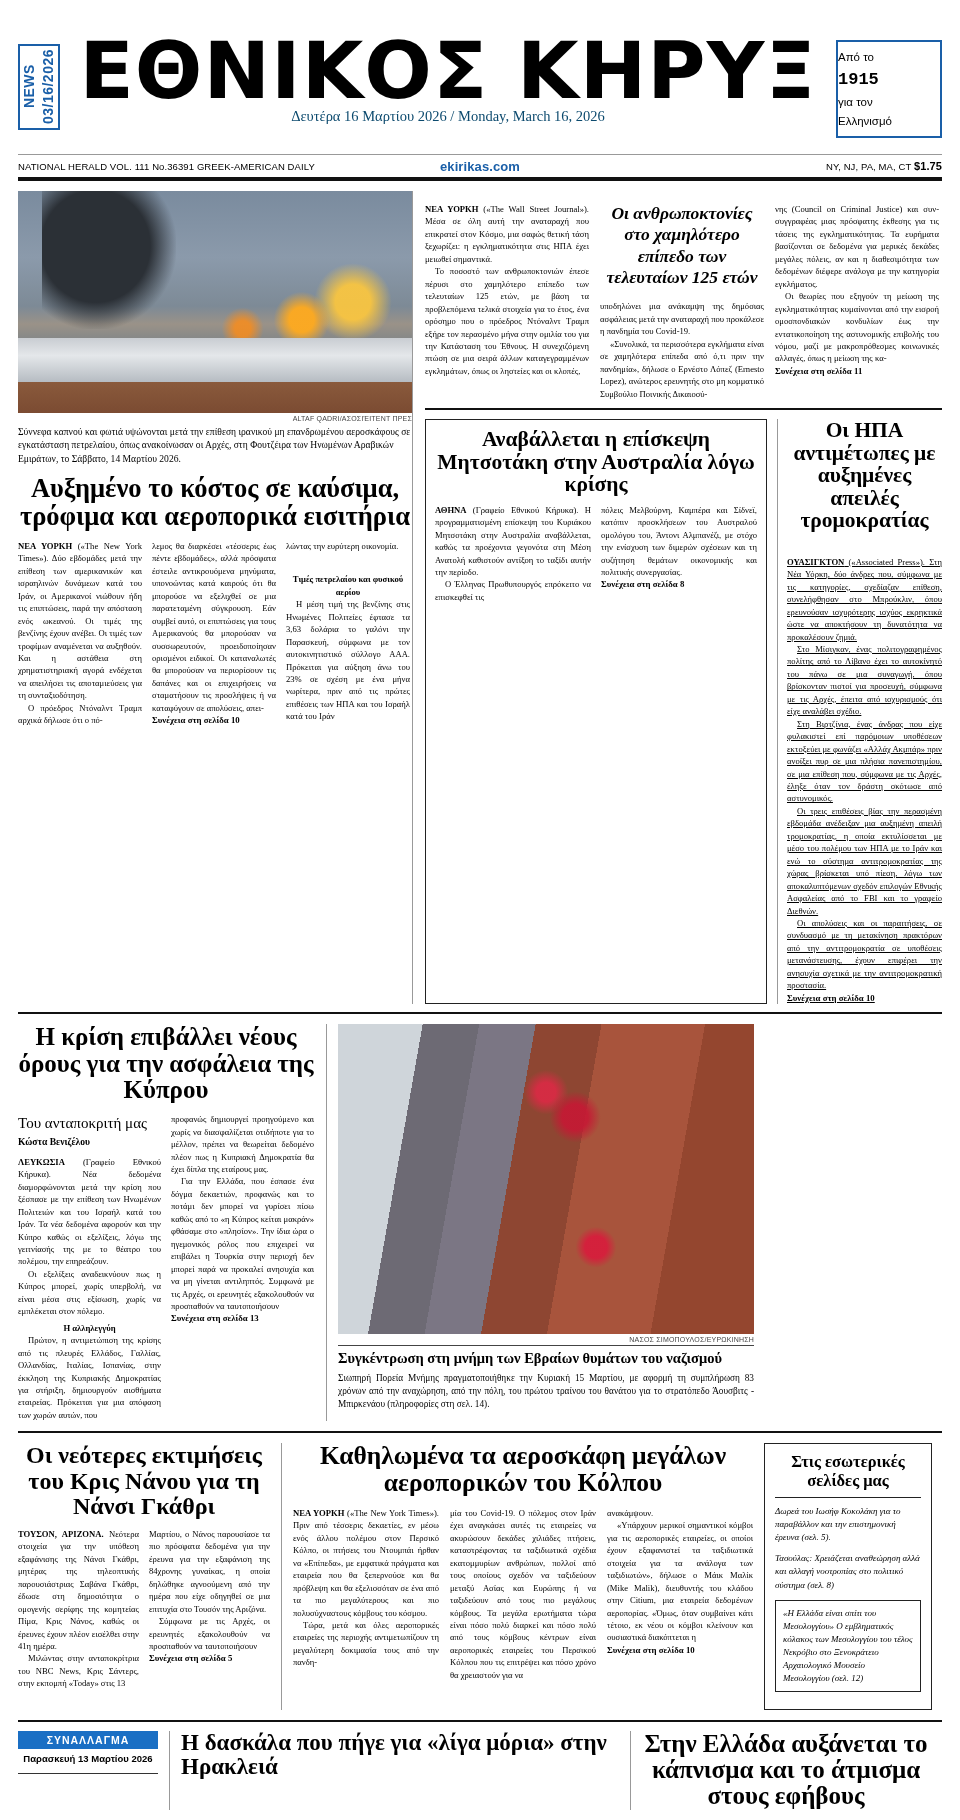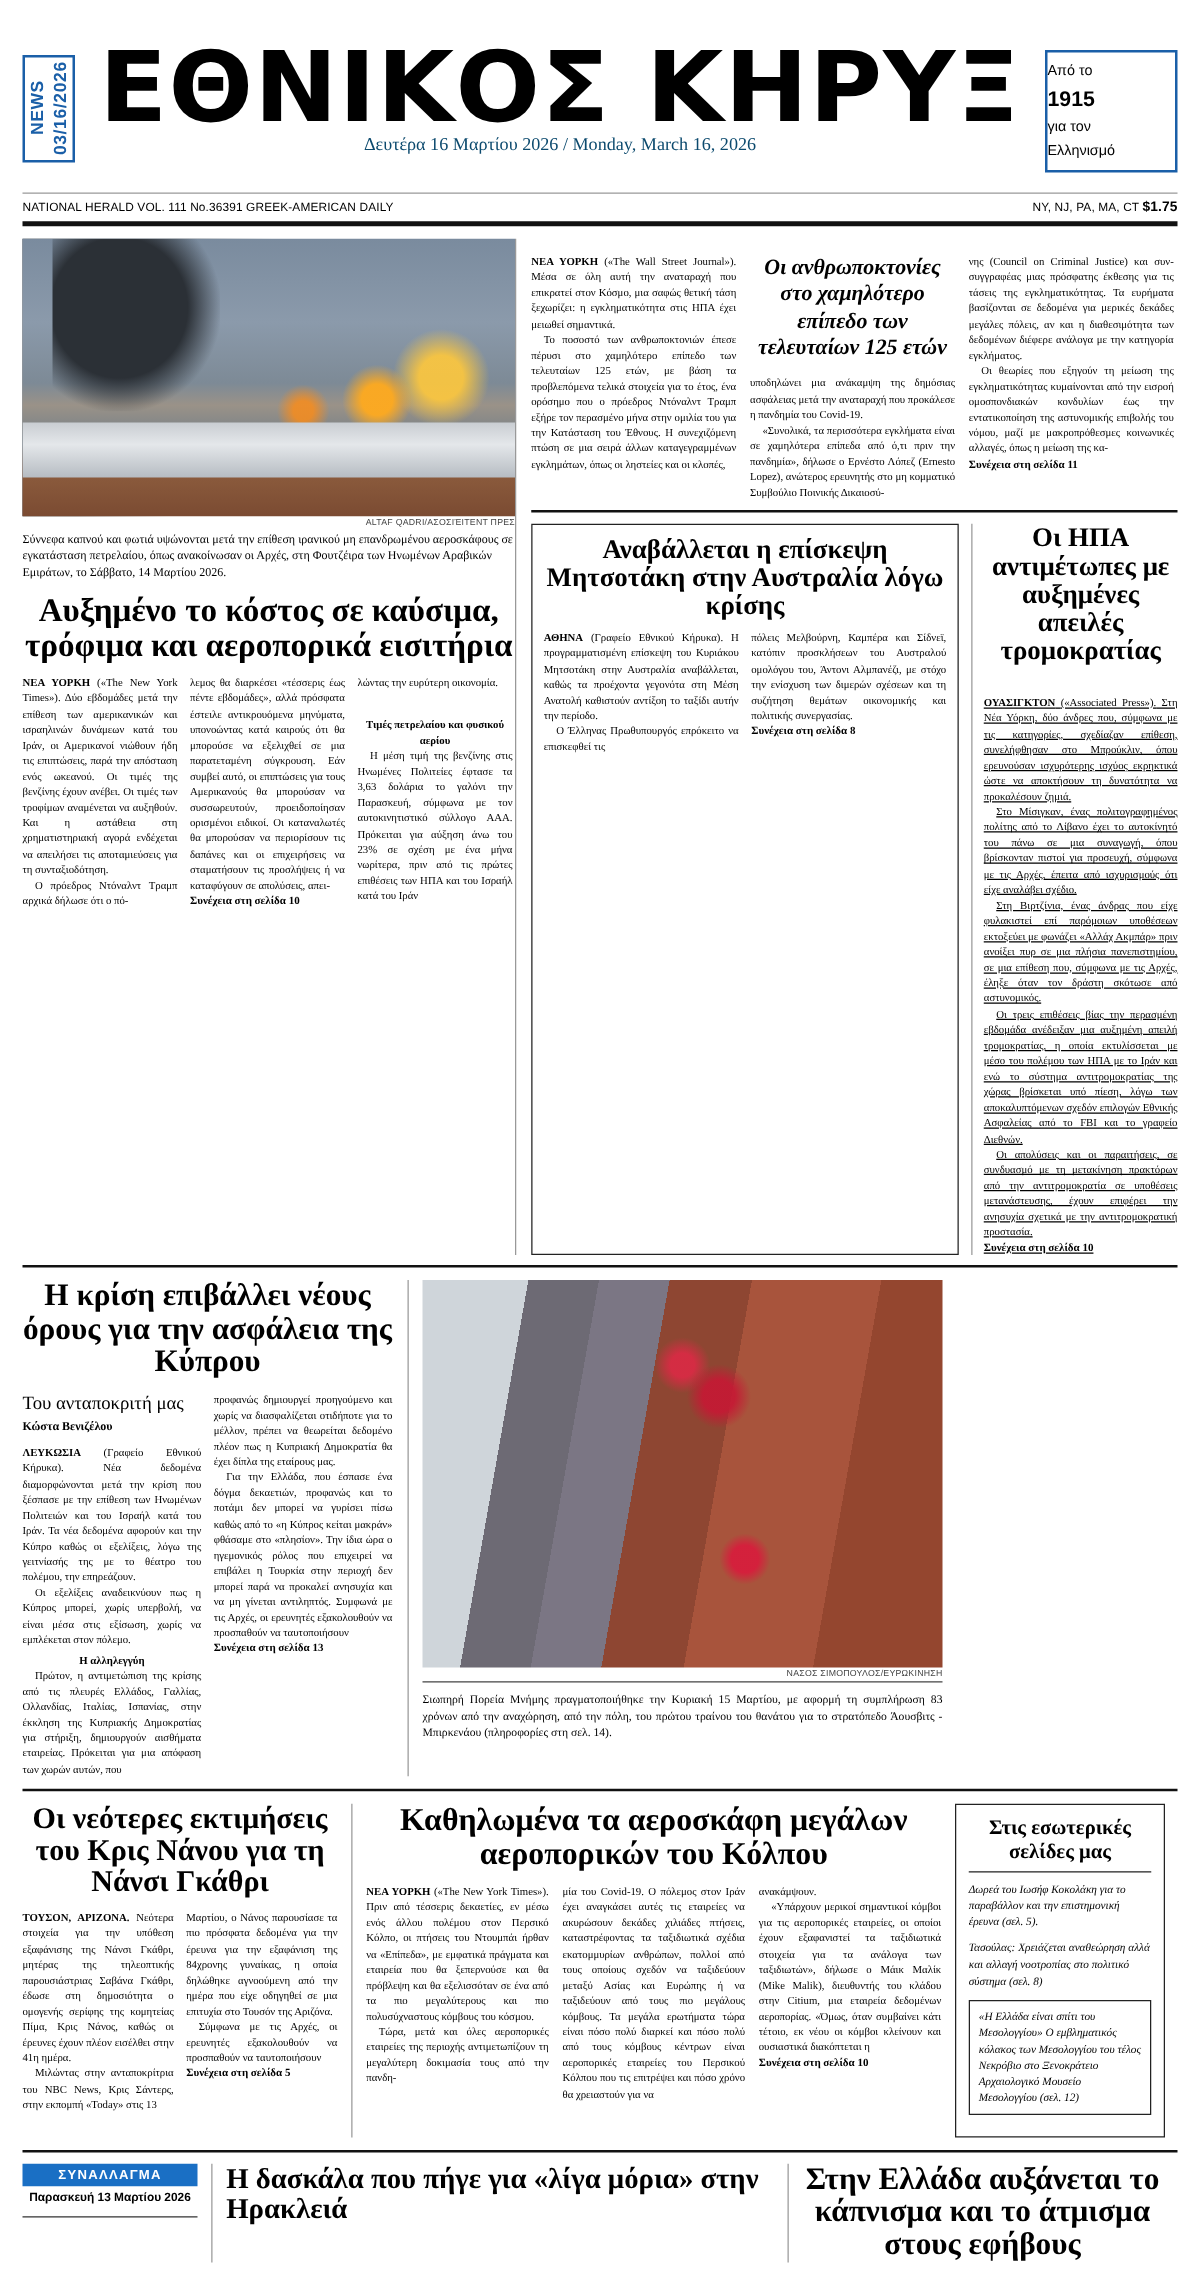--- a/index.html
+++ b/index.html
@@ -37,21 +37,21 @@
     font-family: "Liberation Serif", serif;
     font-size: 14.5px; color: #0c4a6e;
   }
   .mh-right {
     width: 106px; border: 2px solid #1a5fa8; margin-top: 6px;
     height: 98px; display: flex; flex-direction: column;
     align-items: flex-start; justify-content: center;
     font-family: "Liberation Sans", sans-serif; font-size: 11.5px;
     line-height: 1.6; color: #000;
   }
-  .mh-right .yr { font-size: 17px; font-weight: 700; }
+  .mh-right .yr { font-size: 17px; font-weight: 700; font-family: Liberation Mono, monospace; }
 
   .rule-thin { border-top: 1px solid #999; margin-top: 16px; }
   .infobar {
     display: flex; align-items: center; justify-content: space-between;
     font-family: "Liberation Sans", sans-serif; font-size: 9.5px;
     padding: 5px 0 5px 0; letter-spacing: .1px;
   }
   .infobar .site {
     color: #1a5fa8; font-weight: 700; font-size: 13px;
     position: absolute; left: 0; right: 0; text-align: center;
@@ -156,20 +156,21 @@
       <span class="yr">1915</span>
       <span>για τον</span>
       <span>Ελληνισμό</span>
     </div>
   </div>
 
   <div class="rule-thin"></div>
   <div class="infobar-wrap">
     <div class="infobar">
       <div class="left">NATIONAL HERALD VOL. 111   No.36391   GREEK-AMERICAN DAILY</div>
+      <div class="site">ekirikas.com</div>
       <div class="right">
         <span>NY, NJ, PA, MA, CT</span>
         <b>$1.75</b>
       </div>
     </div>
   </div>
   <div class="rule-thick"></div>
 
   <div style="display:flex; padding-top:10px;">
 
@@ -269,20 +270,21 @@
           <p>Για την Ελλάδα, που έσπασε ένα δόγμα δεκαετιών, προφανώς και το ποτάμι δεν μπορεί να γυρίσει πίσω καθώς από το «η Κύπρος κείται μακράν» φθάσαμε στο «πλησίον». Την ίδια ώρα ο ηγεμονικός ρόλος που επιχειρεί να επιβάλει η Τουρκία στην περιοχή δεν μπορεί παρά να προκαλεί ανησυχία και να μη γίνεται αντιληπτός. Συμφωνά με τις Αρχές, οι ερευνητές εξακολουθούν να προσπαθούν να ταυτοποιήσουν</p>
           <p class="cont">Συνέχεια στη σελίδα 13</p>
         </div>
       </div>
     </div>
 
     <div class="col-rule-l" style="width:428px; padding-left:11px;">
       <div class="photo ph-memorial" style="height:310px;"></div>
       <div class="credit">ΝΑΣΟΣ ΣΙΜΟΠΟΥΛΟΣ/ΕΥΡΩΚΙΝΗΣΗ</div>
       <div style="border-top:1px solid #444; margin-top:2px; padding-top:4px;">
+        <div style="font-size:14.5px; font-weight:700; line-height:1.2;">Συγκέντρωση στη μνήμη των Εβραίων θυμάτων του ναζισμού</div>
         <div style="font-size:9.3px; line-height:1.42; margin-top:4px; text-align:justify;">Σιωπηρή Πορεία Μνήμης πραγματοποιήθηκε την Κυριακή 15 Μαρτίου, με αφορμή τη συμπλήρωση 83 χρόνων από την αναχώρηση, από την πόλη, του πρώτου τραίνου του θανάτου για το στρατόπεδο Άουσβιτς - Μπιρκενάου (πληροφορίες στη σελ. 14).</div>
       </div>
     </div>
   </div>
 
   <div style="border-top:2px solid #111; margin-top:10px;"></div>
 
   <div style="display:flex; gap:11px; padding-top:10px;">
 
     <div style="width:252px;">

